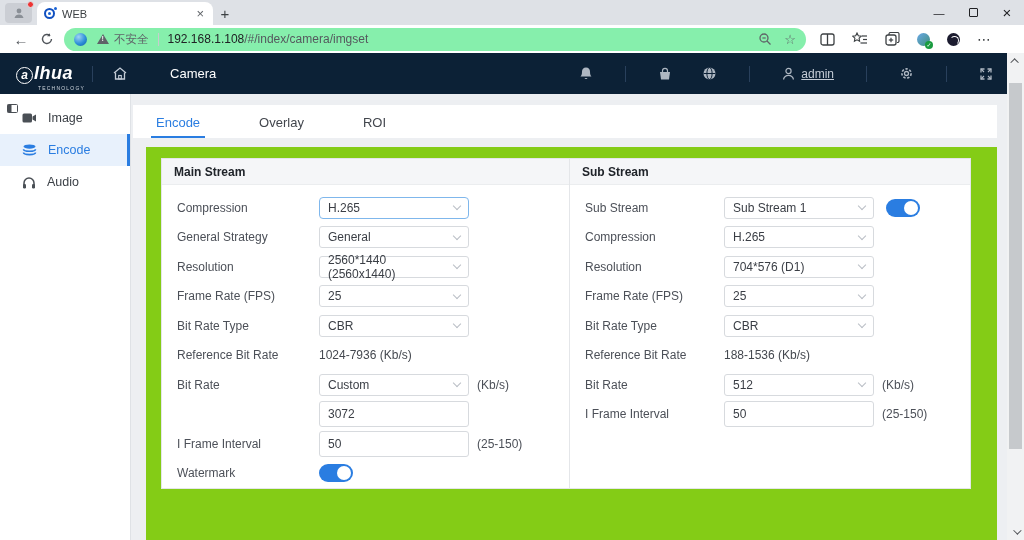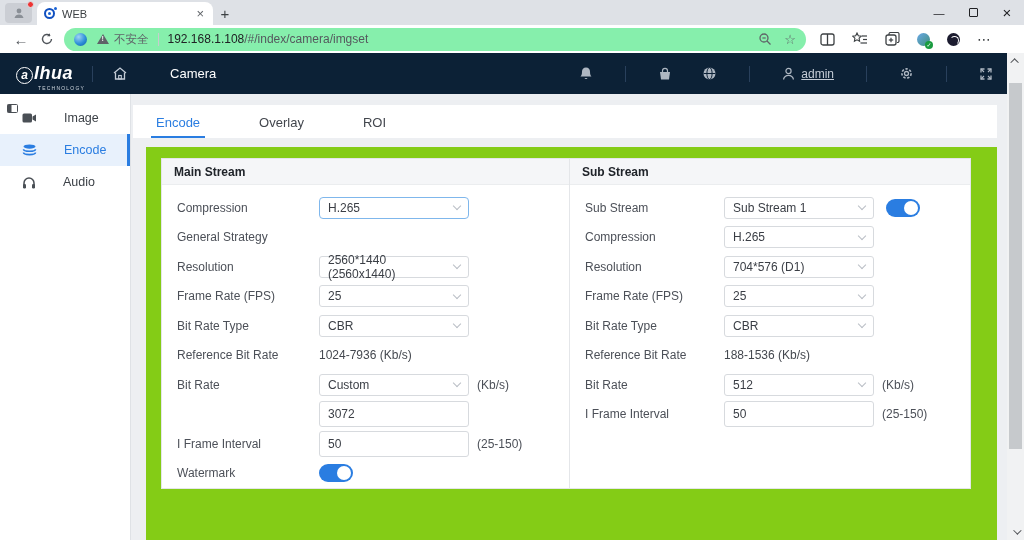--- a/index.html
+++ b/index.html
@@ -60,21 +60,21 @@
   .sb-btn { position:absolute; left:0; width:17px; height:16px; display:flex; align-items:center; justify-content:center; }
   .sb-up { top:0; } .sb-down { bottom:0; }
   .sb-chev { width:6px; height:6px; border-left:1.6px solid #505357; border-top:1.6px solid #505357; }
   .sb-up .sb-chev { transform:rotate(45deg) translateY(2px); }
   .sb-down .sb-chev { transform:rotate(225deg) translateY(2px); }
   .sb-thumb { position:absolute; top:30px; left:2px; width:13px; height:366px; background:#c6c9cc; }
 
   
   .sidebar { position:absolute; top:94px; left:0; width:131px; height:446px; background:#fff; border-right:1px solid #dfe2e6; padding-top:8px; }
   .collapse-ic { position:absolute; top:5px; left:7px; color:#4a4f55; }
-  .side-item { height:32px; display:flex; align-items:center; padding-left:22px; gap:27px; font-size:12.5px; color:#3c4147; cursor:default; }
+  .side-item { height:32px; display:flex; align-items:center; padding-left:22px; gap:11px; font-size:12.5px; color:#3c4147; cursor:default; }
   .side-item.active { background:#e8f1fc; color:#2a7de1; border-right:3px solid #2a7de1; }
   .side-item svg { flex:none; }
 
   
   .main { position:absolute; top:94px; left:131px; width:876px; height:446px; background:#edeff2; }
   .tabbar { margin:11px 10px 0 2px; width:864px; height:33px; background:#fff; display:flex; align-items:flex-end; padding-left:18px; }
   .tab-item { margin-right:49px; padding:0 5px 8px 5px; font-size:13px; color:#42464d; }
   .tab-item.active { color:#2a7de1; border-bottom:2px solid #2a7de1; padding-bottom:6px; }
   .card { margin:9px 10px 0 15px; width:851px; height:393px; background:#84cc16; }
   .panels { display:flex; padding:11px 24px 0 15px; }
@@ -296,20 +296,24 @@
           <div class="panel-body">
             <div class="frow">
               <span class="lbl">Compression</span>
               <div class="ctl focused">
                 <span>H.265</span>
                 <span class="caret"></span>
               </div>
             </div>
             <div class="frow">
               <span class="lbl">General Strategy</span>
+              <div class="ctl">
+                <span>General</span>
+                <span class="caret"></span>
+              </div>
             </div>
             <div class="frow">
               <span class="lbl">Resolution</span>
               <div class="ctl">
                 <span>2560*1440 (2560x1440)</span>
                 <span class="caret"></span>
               </div>
             </div>
             <div class="frow">
               <span class="lbl">Frame Rate (FPS)</span>

